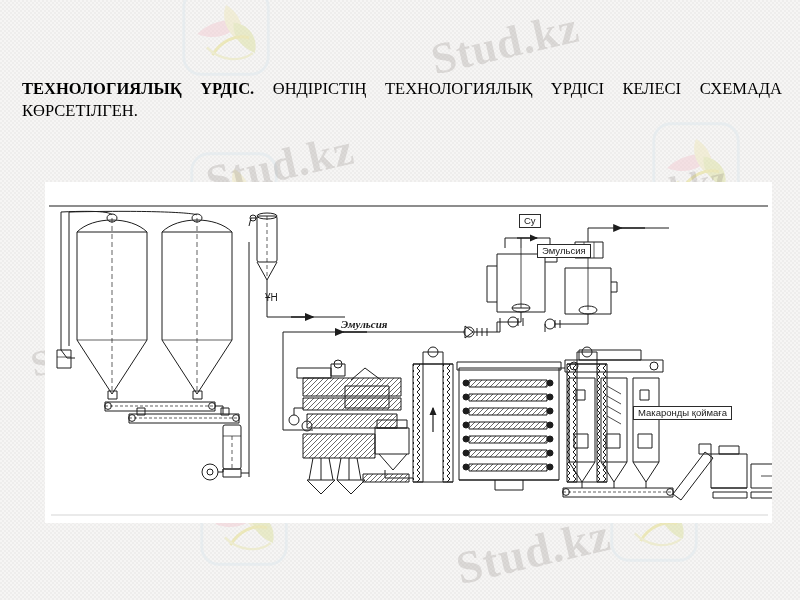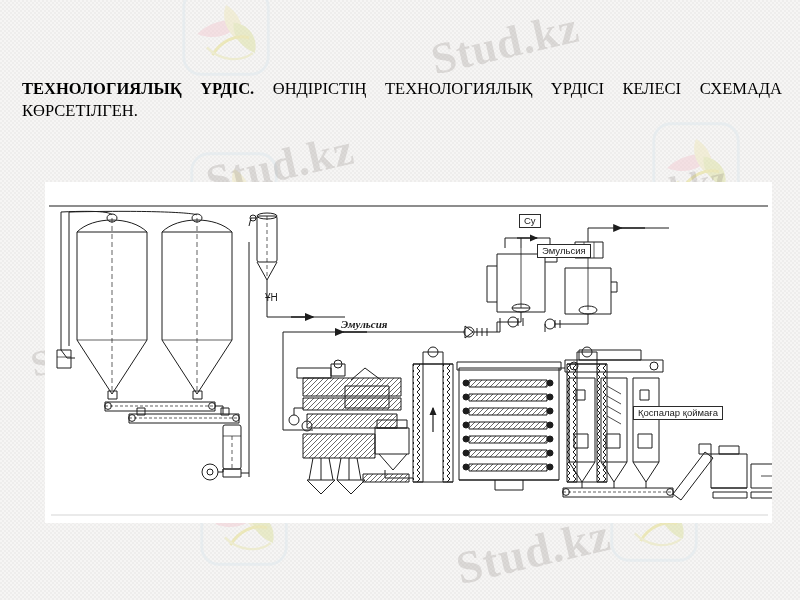--- a/index.html
+++ b/index.html
@@ -415,15 +415,15 @@
 
       <line x1="6" y1="333" x2="723" y2="333" stroke-width=".6" stroke="#bbb"></line>
     </g>
   </svg>
 
   <div id="dlabels">
       <div class="dlabel" style="left: 220px; top: 110px;">ҰН</div>
       <div class="dlabel italic" style="left: 296px; top: 120px;">Эмульсия</div>
       <div class="dlabel boxed" style="left: 474px; top: 32px;">Су</div>
       <div class="dlabel boxed" style="left: 492px; top: 62px;">Эмульсия</div>
-      <div class="dlabel boxed" style="left: 588px; top: 224px;">Қоспалар қоймаға</div>
+      <div class="dlabel boxed" style="left: 588px; top: 224px;">Макаронды қоймаға</div>
     </div>
 </div>
 
 </body></html>

